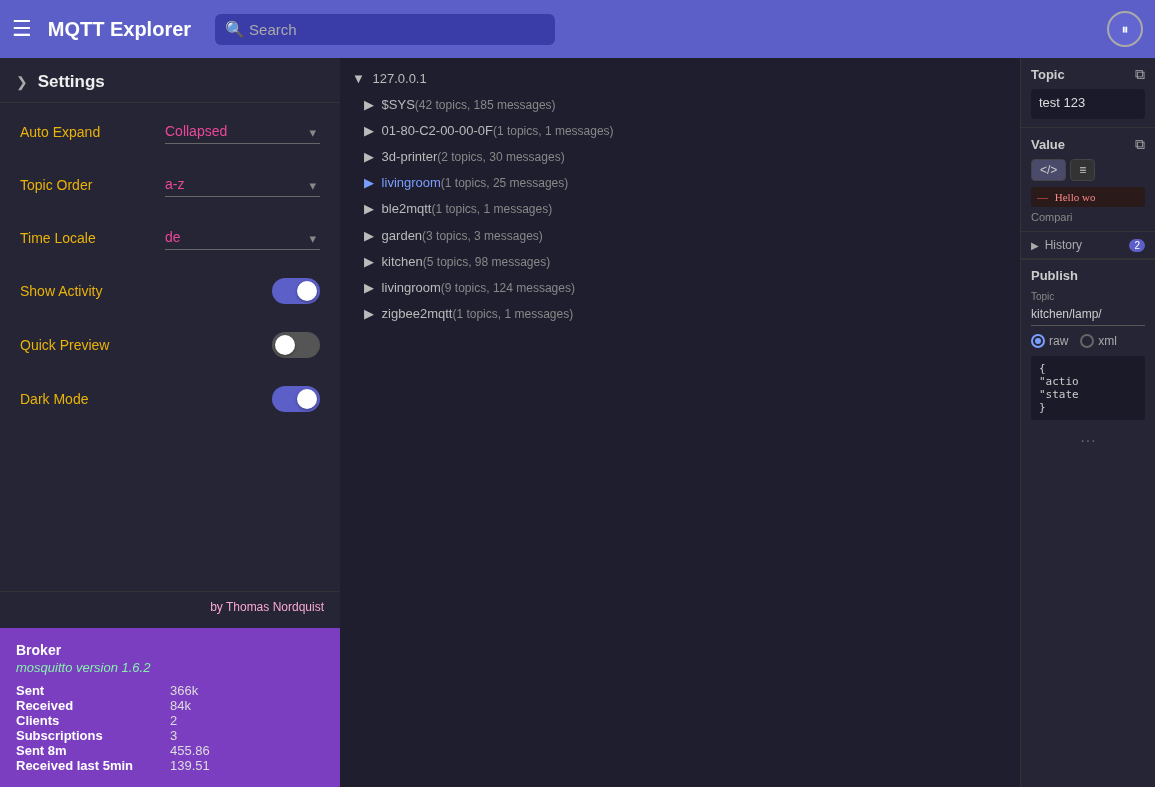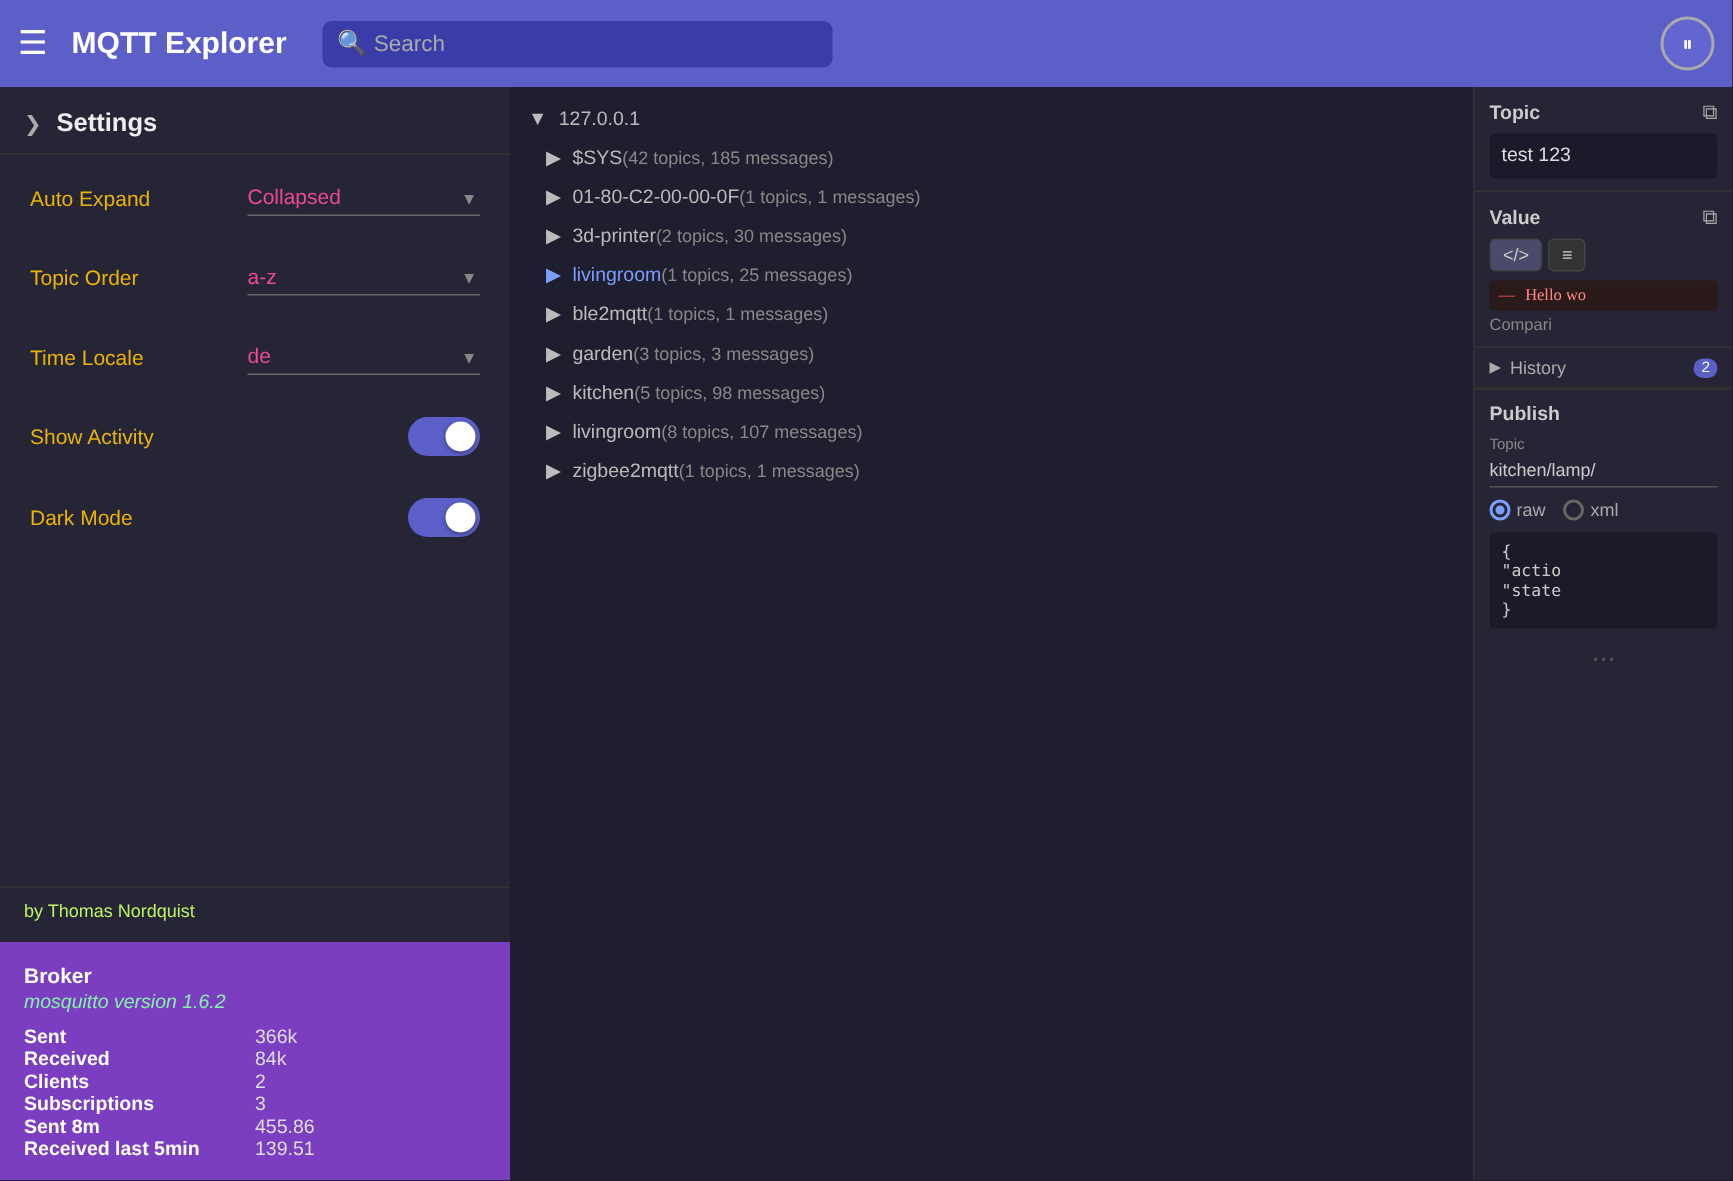--- a/index.html
+++ b/index.html
@@ -175,24 +175,24 @@
       height: 20px;
       background: white;
       border-radius: 50%;
       transition: left 0.2s;
       box-shadow: 0 1px 3px rgba(0,0,0,0.4);
     }
     .toggle-track.on .toggle-thumb { left: 25px; }
     .toggle-track.off .toggle-thumb { left: 3px; }
 
     .settings-footer {
-      text-align: left;
+      text-align: right;
       padding: 8px 16px 14px;
       font-size: 12px;
-      color: #bef264;
+      color: #f9a8d4;
       border-top: 1px solid #333;
     }
 
     
     .broker-section {
       background: #7b3ec0;
       padding: 14px 16px;
       flex-shrink: 0;
     }
     .broker-title {
@@ -237,21 +237,21 @@
       color: #bbb;
       line-height: 1.7;
     }
     .topic-tree-item.active { color: #7b9fff; }
     .topic-tree-item .arrow { margin-right: 4px; }
     .topic-tree-item .name { font-weight: 500; }
     .topic-tree-item .meta { color: #888; font-size: 12px; }
 
     
     .right-panel {
-      width: 173px;
+      width: 135px;
       background: #252535;
       display: flex;
       flex-direction: column;
       border-left: 1px solid #333;
       overflow: hidden;
     }
 
     .right-section {
       border-bottom: 1px solid #333;
       padding: 8px 10px;
@@ -456,20 +456,28 @@
           <div class="settings-select-wrap"><select class="settings-select"><option value="a-z">a-z</option><option value="z-a">z-a</option><option value="Recent">Recent</option></select><span class="select-arrow">▾</span></div>
         </div>
         <div class="settings-row">
           <span class="settings-label">Time Locale</span>
           <div class="settings-select-wrap"><select class="settings-select"><option value="de">de</option><option value="en">en</option><option value="fr">fr</option><option value="ja">ja</option></select><span class="select-arrow">▾</span></div>
         </div>
         <div class="settings-row">
           <span class="settings-label">Show Activity</span>
           <div class="toggle-switch">
             <div class="toggle-track on">
+              <div class="toggle-thumb"></div>
+            </div>
+          </div>
+        </div>
+        <div class="settings-row">
+          <span class="settings-label">Quick Preview</span>
+          <div class="toggle-switch">
+            <div class="toggle-track off">
               <div class="toggle-thumb"></div>
             </div>
           </div>
         </div>
         <div class="settings-row">
           <span class="settings-label">Dark Mode</span>
           <div class="toggle-switch">
             <div class="toggle-track on">
               <div class="toggle-thumb"></div>
             </div>
@@ -501,21 +509,21 @@
 
   <div class="topics-panel" id="topics-container">
   <div class="topic-tree-item"><span style="padding-left: 0px;"></span><span class="arrow">▼ </span><span class="name">127.0.0.1</span><span class="meta"></span></div>
       <div class="topic-tree-item"><span style="padding-left: 12px;"></span><span class="arrow">▶ </span><span class="name">$SYS</span><span class="meta">(42 topics, 185 messages)</span></div>
       <div class="topic-tree-item"><span style="padding-left: 12px;"></span><span class="arrow">▶ </span><span class="name">01-80-C2-00-00-0F</span><span class="meta">(1 topics, 1 messages)</span></div>
       <div class="topic-tree-item"><span style="padding-left: 12px;"></span><span class="arrow">▶ </span><span class="name">3d-printer</span><span class="meta">(2 topics, 30 messages)</span></div>
       <div class="topic-tree-item active"><span style="padding-left: 12px;"></span><span class="arrow">▶ </span><span class="name">livingroom</span><span class="meta">(1 topics, 25 messages)</span></div>
       <div class="topic-tree-item"><span style="padding-left: 12px;"></span><span class="arrow">▶ </span><span class="name">ble2mqtt</span><span class="meta">(1 topics, 1 messages)</span></div>
       <div class="topic-tree-item"><span style="padding-left: 12px;"></span><span class="arrow">▶ </span><span class="name">garden</span><span class="meta">(3 topics, 3 messages)</span></div>
       <div class="topic-tree-item"><span style="padding-left: 12px;"></span><span class="arrow">▶ </span><span class="name">kitchen</span><span class="meta">(5 topics, 98 messages)</span></div>
-      <div class="topic-tree-item"><span style="padding-left: 12px;"></span><span class="arrow">▶ </span><span class="name">livingroom</span><span class="meta">(8 topics, 107 messages)</span></div>
+      <div class="topic-tree-item"><span style="padding-left: 12px;"></span><span class="arrow">▶ </span><span class="name">livingroom</span><span class="meta">(9 topics, 124 messages)</span></div>
       <div class="topic-tree-item"><span style="padding-left: 12px;"></span><span class="arrow">▶ </span><span class="name">zigbee2mqtt</span><span class="meta">(1 topics, 1 messages)</span></div>
     </div>
 
   <div class="right-panel">
 
     <div class="right-section">
       <div class="right-section-header">
         <span class="right-section-title">Topic</span>
         <button class="copy-btn">⧉</button>
       </div>

